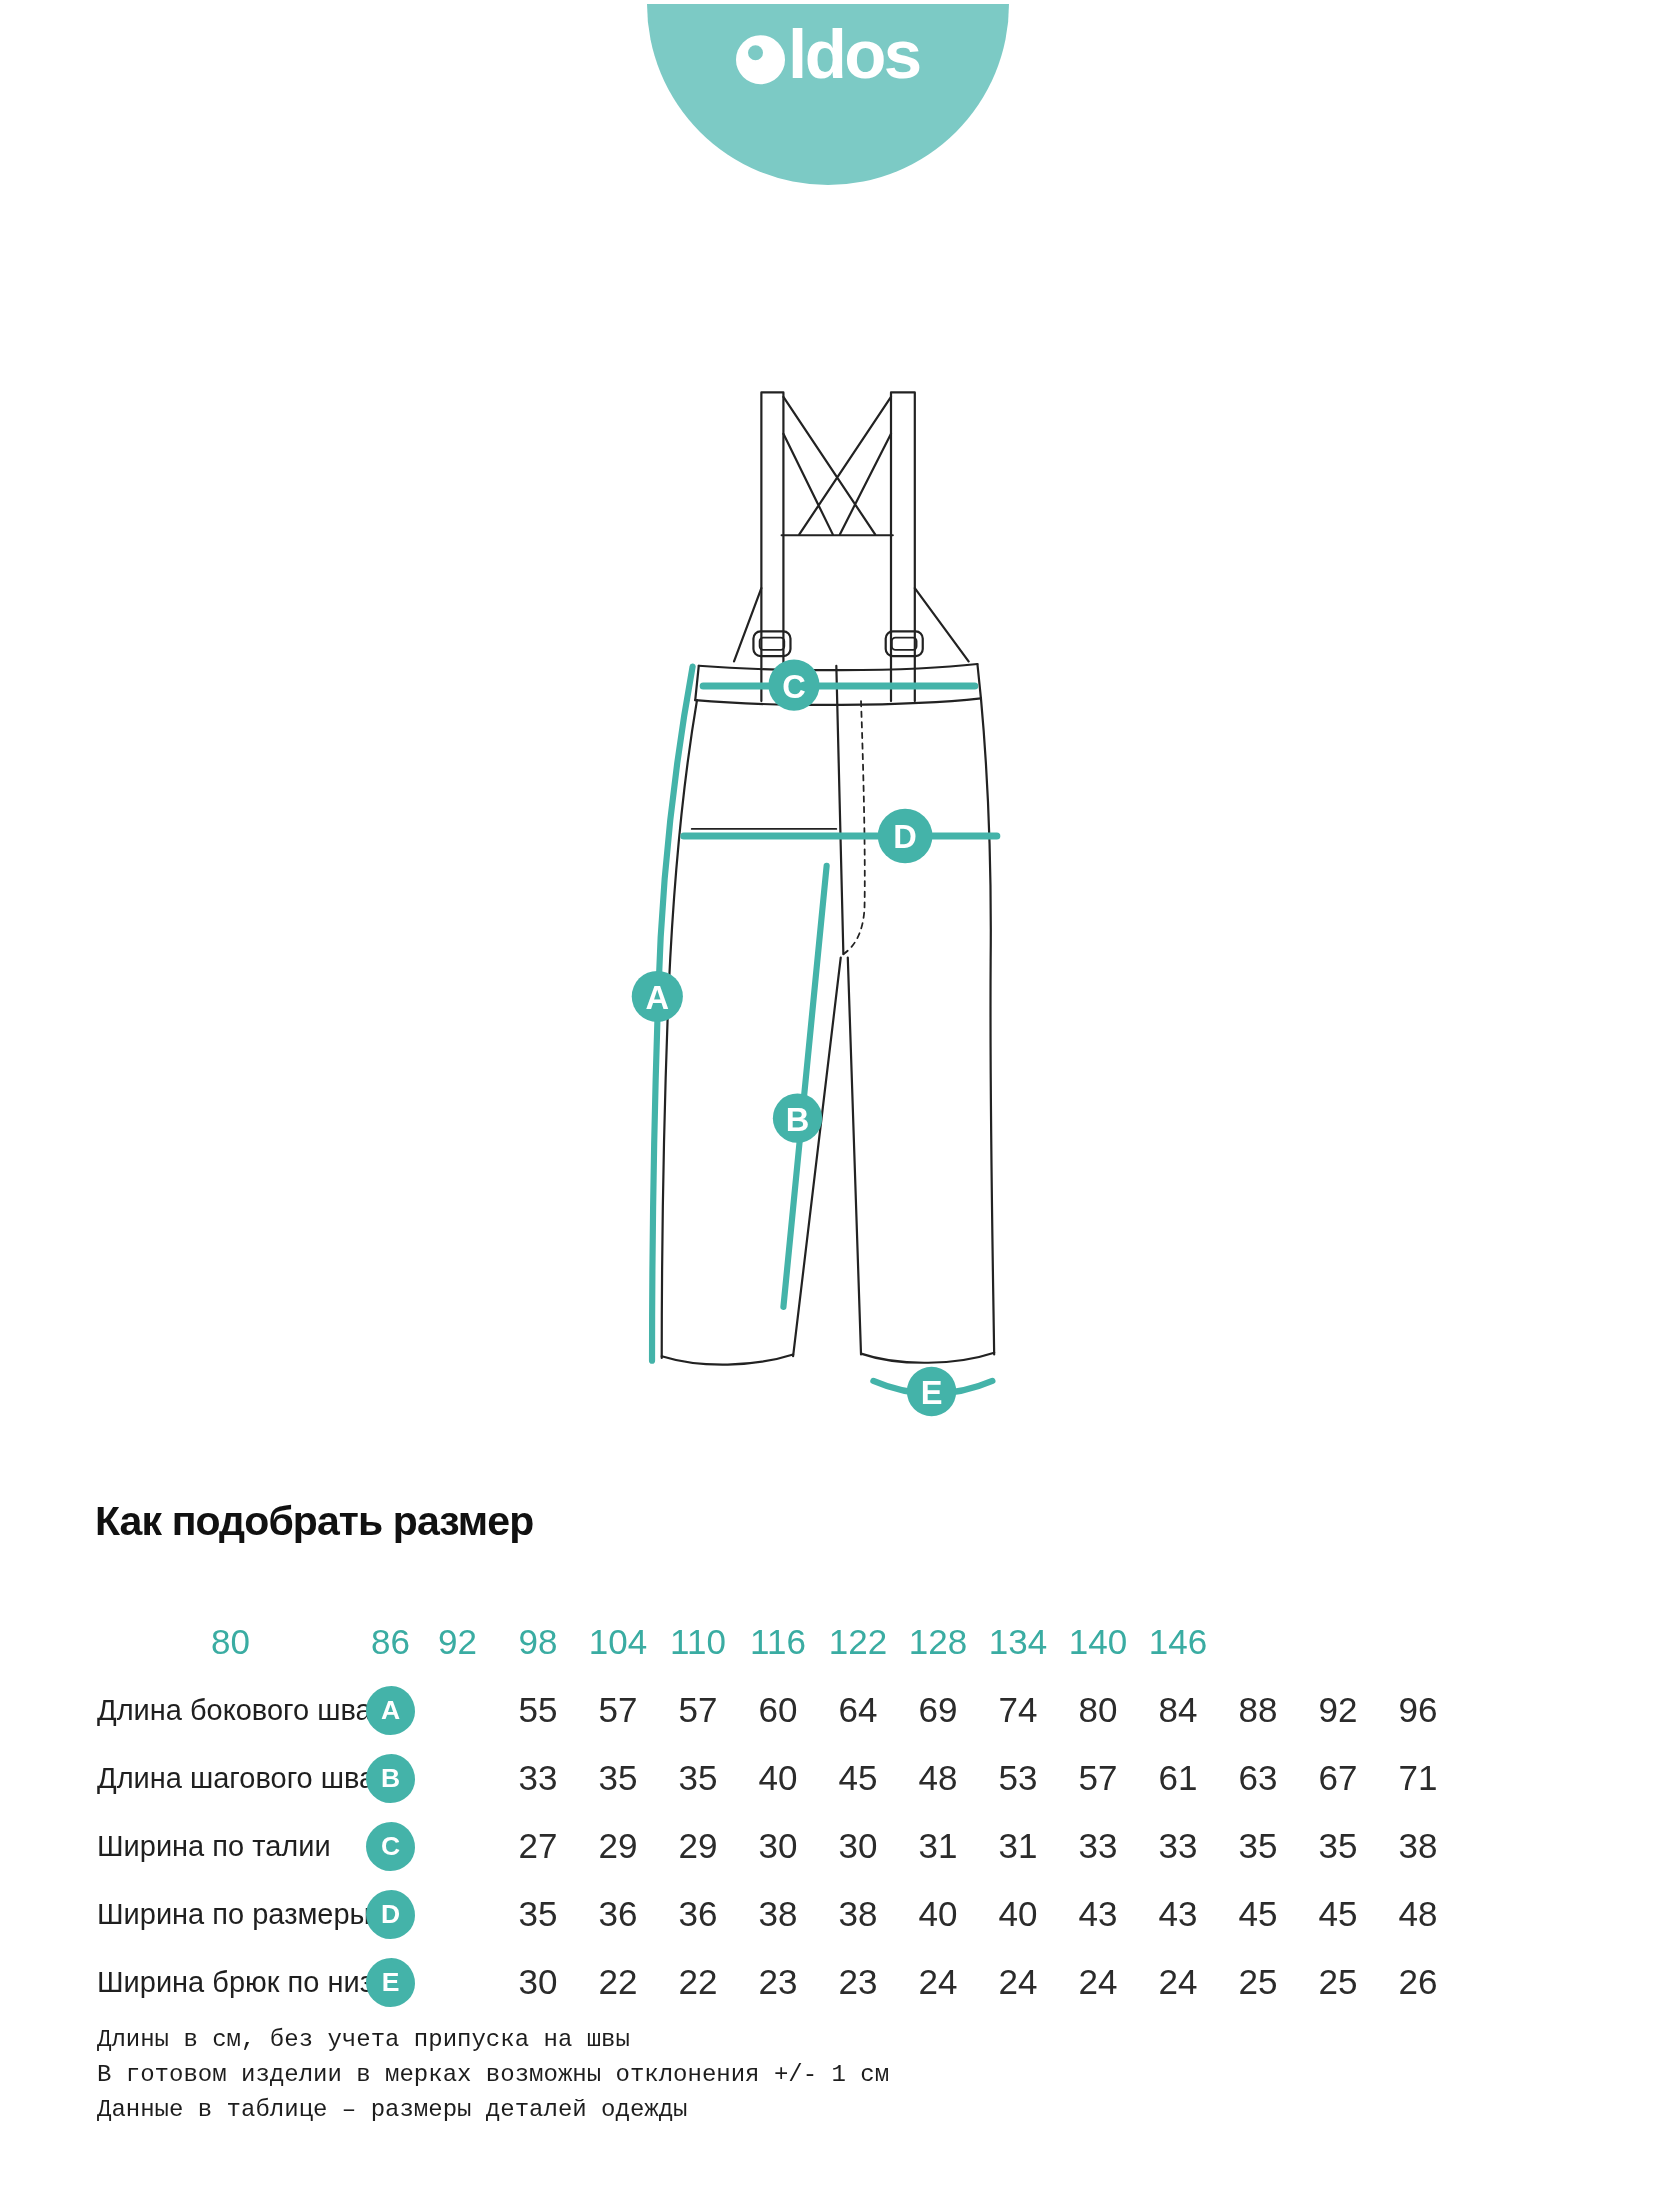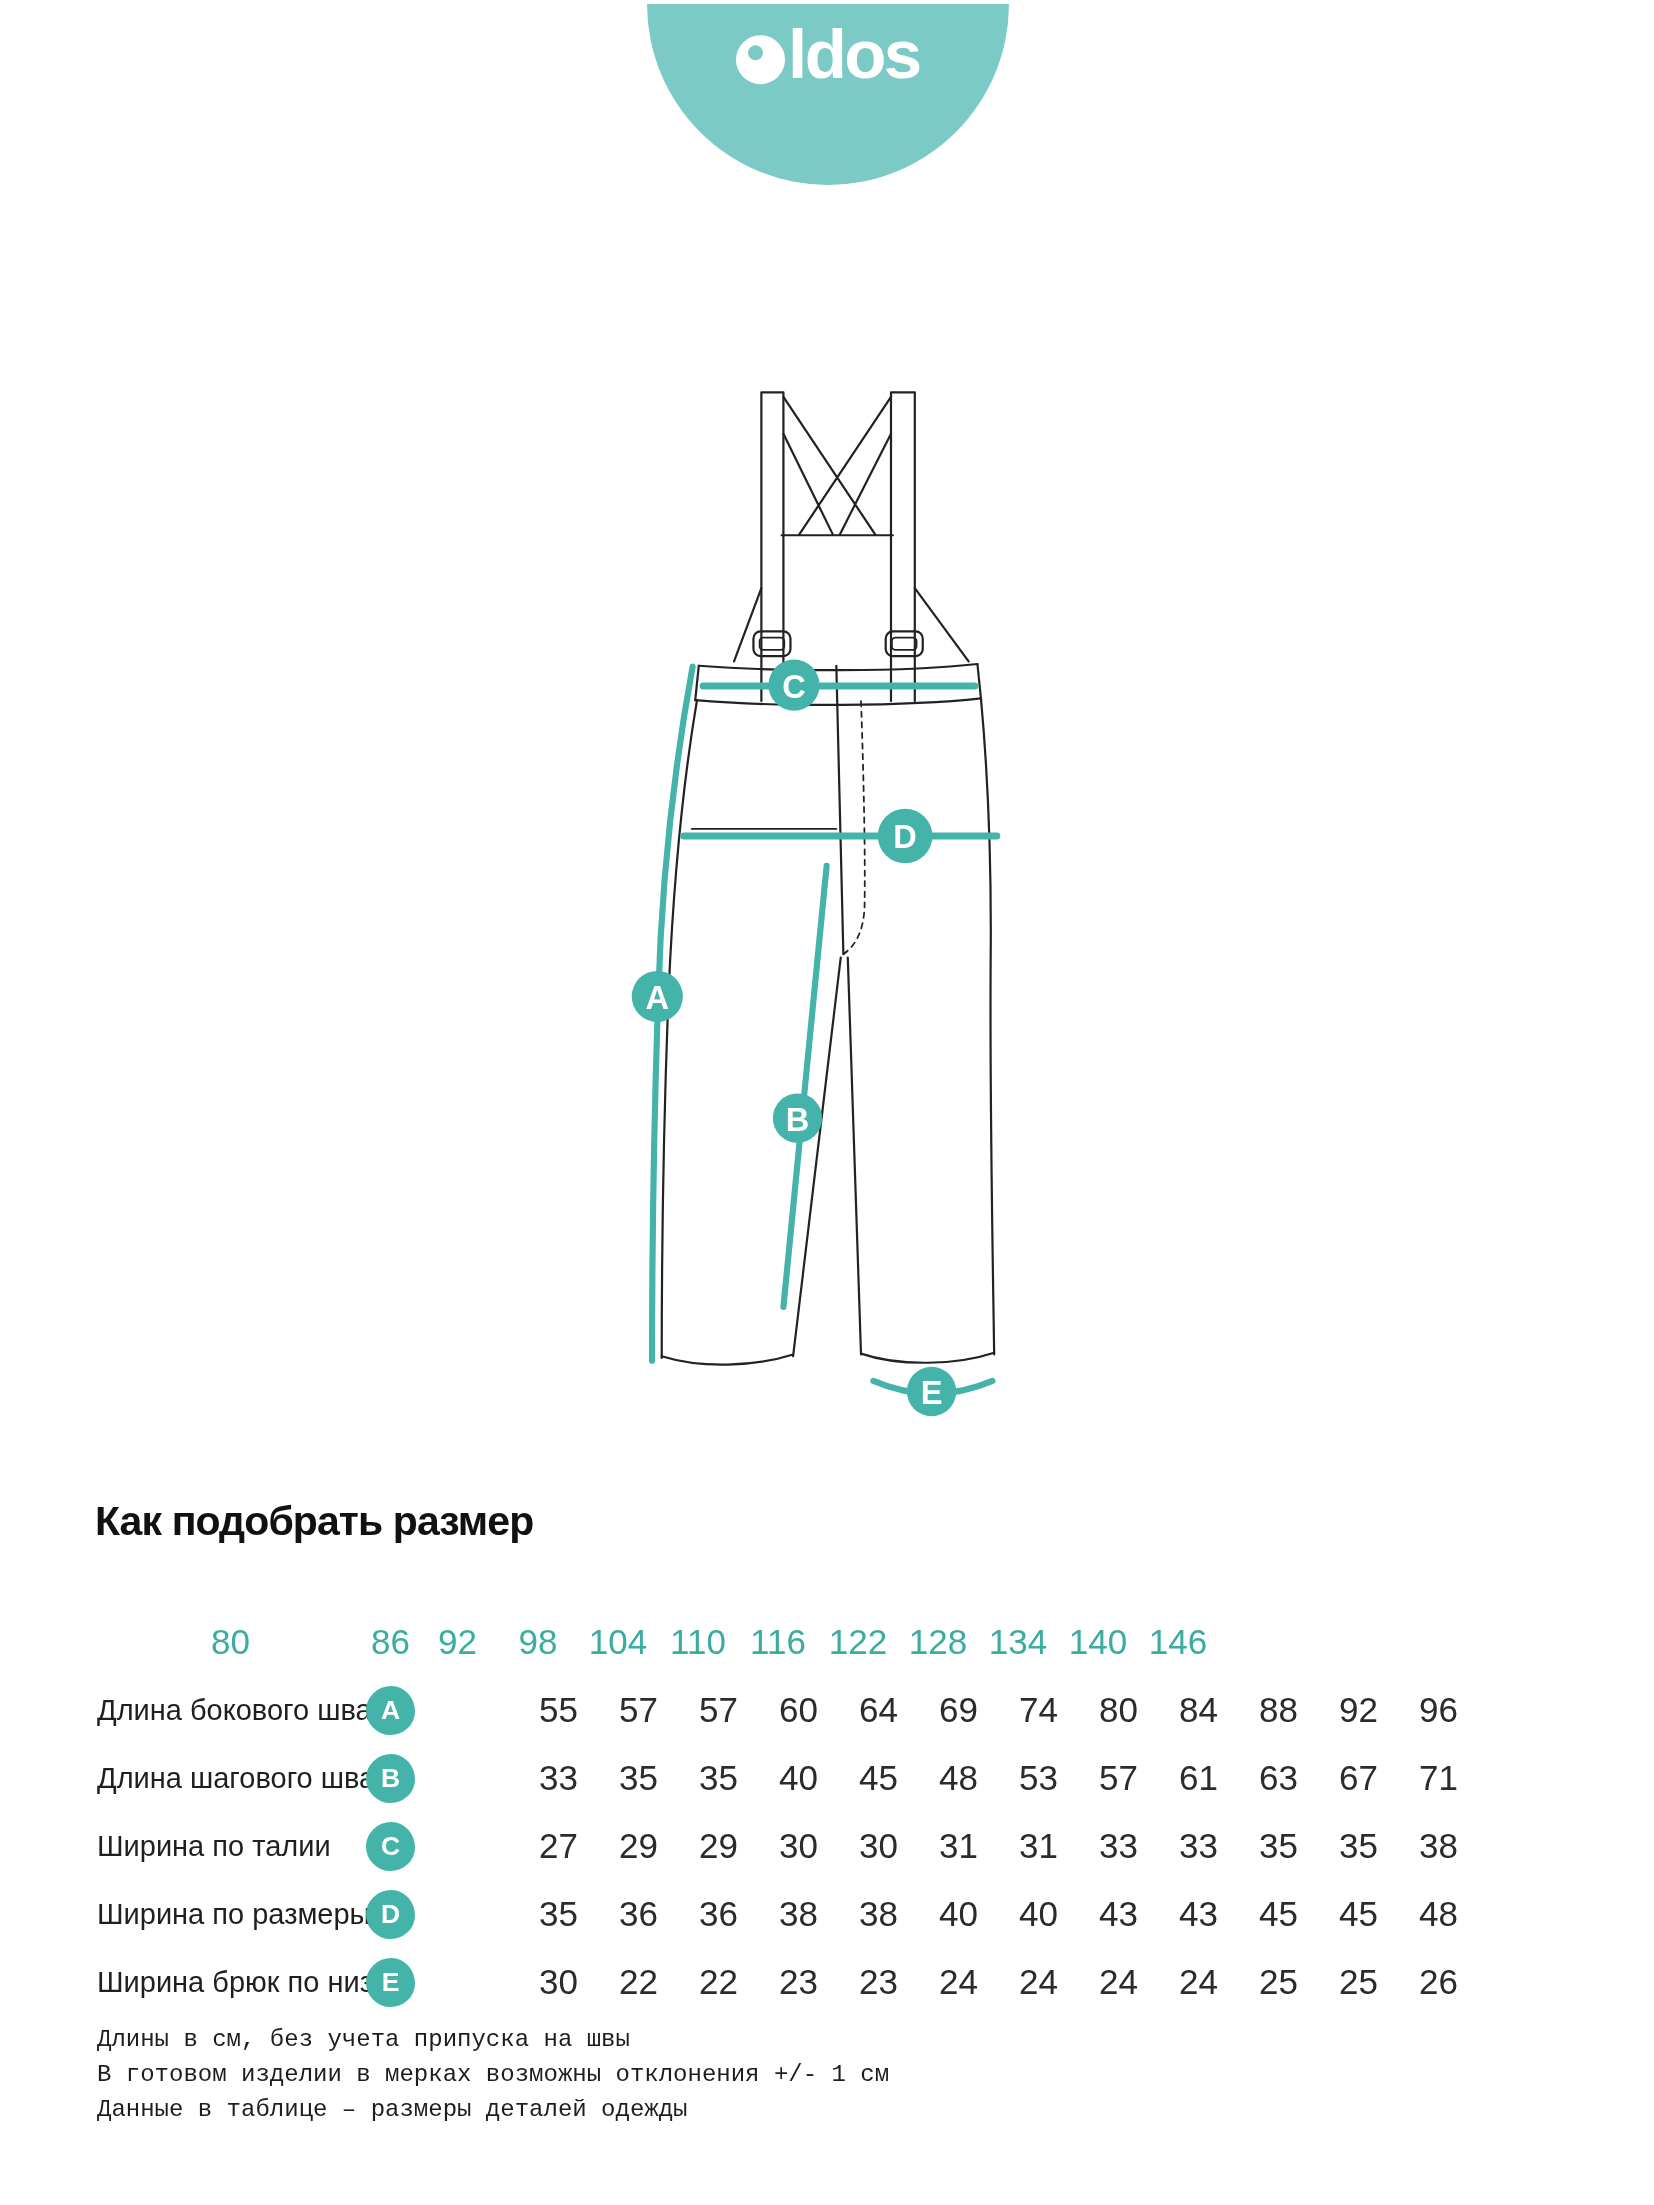--- a/index.html
+++ b/index.html
@@ -66,21 +66,21 @@
     text-align:center;color:var(--accent-text);font-size:35px;font-weight:400;
   }
   .cell.label{font-size:29px;color:#1f1f1f;}
   .cell.badgec{display:flex;justify-content:center;}
   .badge{
     width:49px;height:49px;background:var(--accent);color:#ffffff;
     border-radius:52% 48% 50% 50% / 50% 52% 48% 50%;
     display:flex;align-items:center;justify-content:center;
     font-size:26.5px;font-weight:bold;
   }
-  .cell.val{text-align:right;font-size:35px;color:#2b2b2b;}
+  .cell.val{text-align:center;font-size:35px;color:#2b2b2b;}
   
   .notes{position:absolute;left:97px;top:2022px;font-size:24px;line-height:35px;color:#1d1d1d;font-family:Liberation Mono, monospace;}
 </style>
 </head>
 <body>
 
 <div class="logo-circle">
   <div class="logo-text">
     <span class="logo-o">
         <span class="logo-dot"></span>

